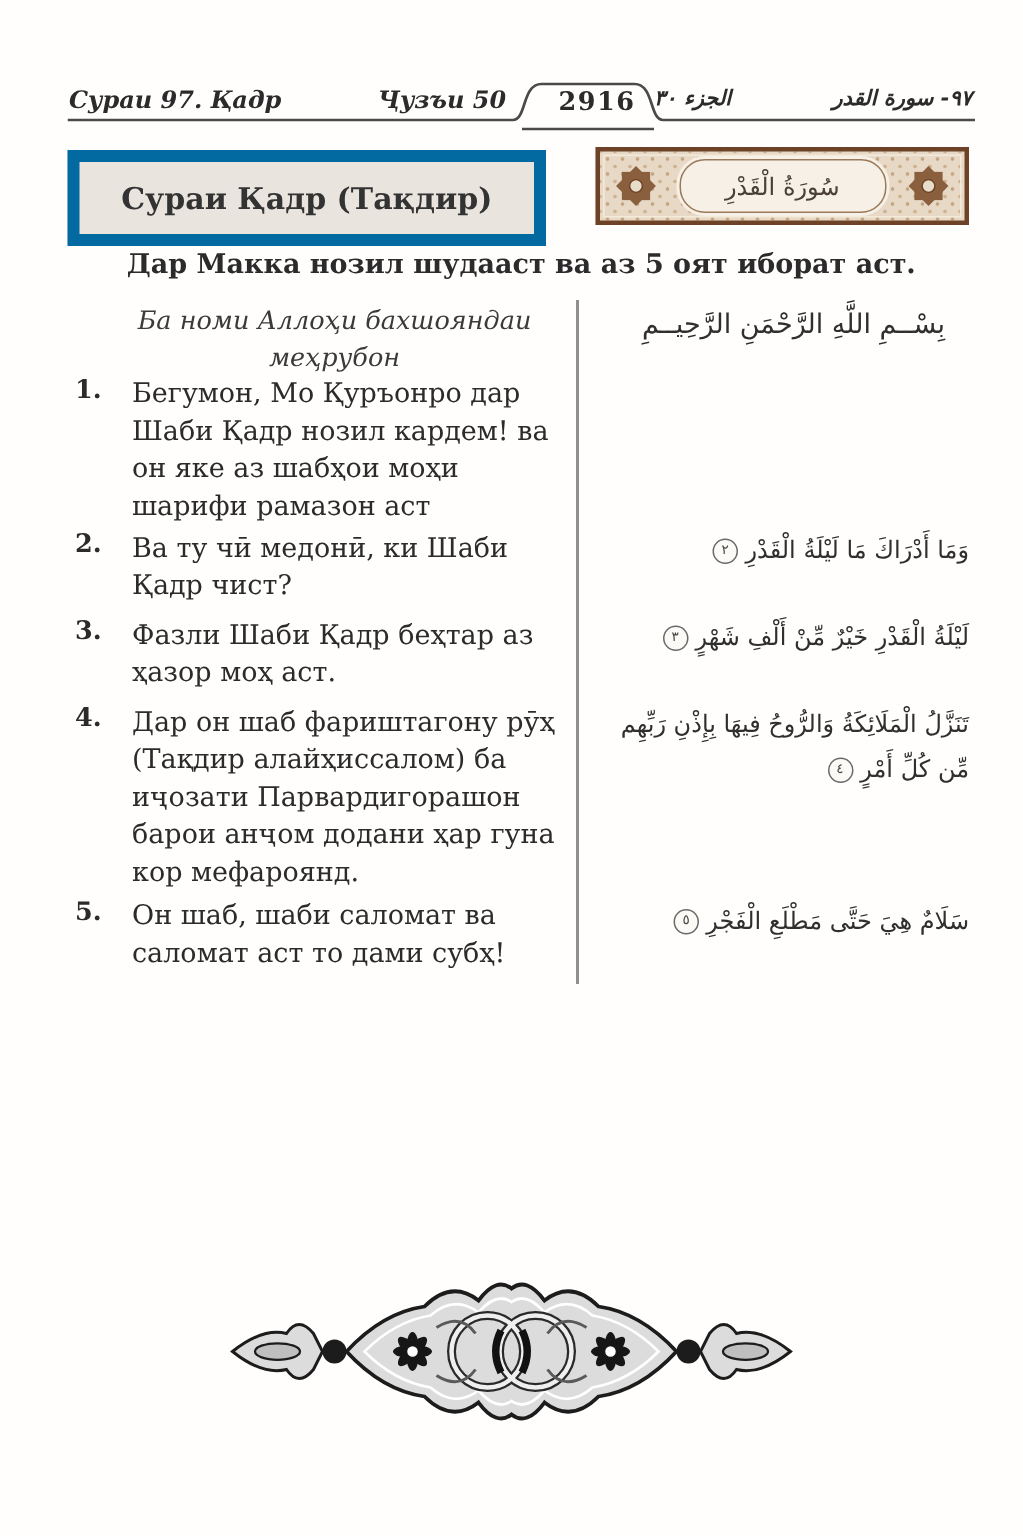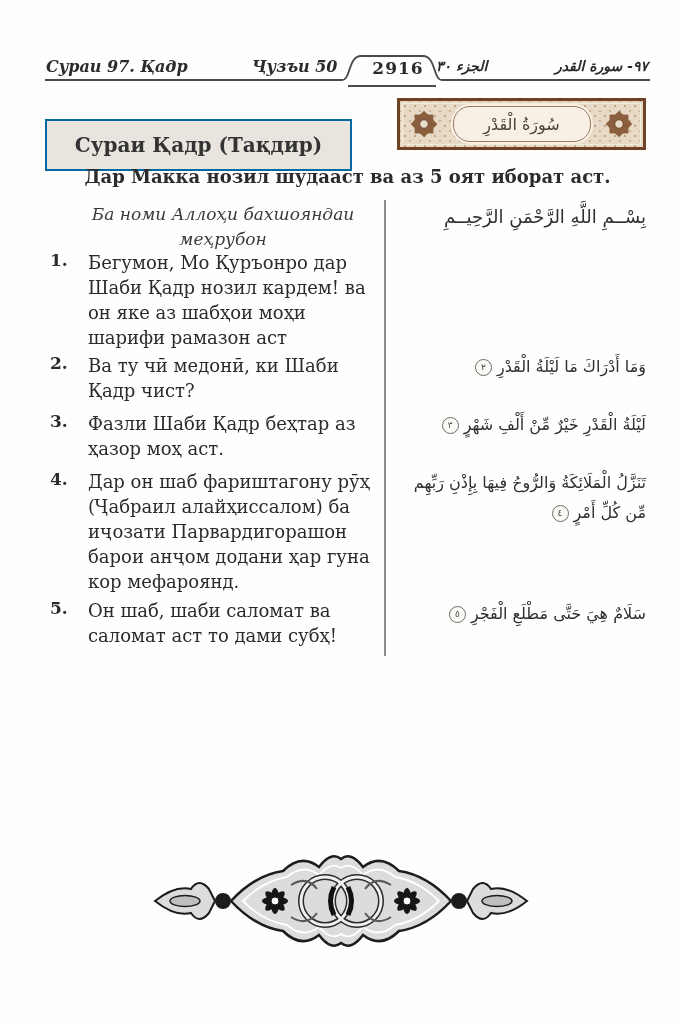--- a/index.html
+++ b/index.html
@@ -15,23 +15,23 @@
   .hdr-juz-ar{left:436px; font-family:"DejaVu Sans",sans-serif; font-size:14px; top:58px;}
   .hdr-right{right:34px; font-family:"DejaVu Sans",sans-serif; font-size:14px; top:58px;}
   .hdr-rule-svg{position:absolute; left:45px; top:50px;}
   .page-number{
     position:absolute; left:360px; top:58px; width:76px; text-align:center;
     font-size:17px; font-weight:bold; letter-spacing:1px;
   }
   
   .title-box{
     position:absolute; left:45px; top:100px; width:303px; height:48px;
-    background:#e9e4de; border:2px solid #0369a1;
+    background:#e9e4de; border:8px solid #0369a1;
     display:flex; align-items:center; justify-content:center;
-    font-size:20px; font-weight:bold; color:#333;margin-top:19px;
+    font-size:20px; font-weight:bold; color:#333;
   }
   .surah-banner{
     position:absolute; left:397px; top:98px; width:249px; height:52px;
     border:3px solid #6d4226; box-sizing:border-box;
     background-color:#e7d9c6;
     background-image:
       radial-gradient(#c4a582 1.2px, transparent 1.4px),
       radial-gradient(#cdb190 1.2px, transparent 1.4px);
     background-size:10px 10px; background-position:0 0,5px 5px;
   }
@@ -55,21 +55,21 @@
     font-size:18px; font-weight:bold;
   }
   .col-divider{
     position:absolute; left:384px; top:200px; width:2px; height:456px; background:#8f8f8f;
   }
   .basmala-tajik{
     position:absolute; left:78px; top:202px; width:290px; text-align:center;
     font-style:italic; font-size:17px; line-height:25px; color:#3a3a3a;
   }
   .basmala-arabic{
-    position:absolute; left:398px; top:206px; width:248px; 
+    position:absolute; left:382px; top:206px; width:248px; 
     direction:rtl; font-family:"DejaVu Sans",sans-serif; font-size:18px; color:#2f2f2f;
   }
   
   .verse-row{position:absolute; left:50px; width:330px;}
   .v-num{position:absolute; left:0; top:0; width:30px; font-weight:bold; font-size:17px;}
   .v-text{margin-left:38px; width:292px; font-size:18px; line-height:25px;}
   .arabic-row{
     position:absolute; left:398px; width:248px; text-align:right; direction:rtl;
     font-family:"DejaVu Sans",sans-serif; font-size:16px; line-height:30px; color:#2f2f2f;
   }
@@ -134,21 +134,21 @@
   <div class="verse-row" style="top:353px">
     <div class="v-num">2.</div>
     <div class="v-text">Ва ту чӣ медонӣ, ки Шаби Қадр чист?</div>
   </div>
   <div class="verse-row" style="top:411px">
     <div class="v-num">3.</div>
     <div class="v-text">Фазли Шаби Қадр беҳтар аз ҳазор моҳ аст.</div>
   </div>
   <div class="verse-row" style="top:469px">
     <div class="v-num">4.</div>
-    <div class="v-text">Дар он шаб фариштагону рӯҳ (Ҷабраил алайҳиссалом) ба иҷозати Парвардигорашон барои анҷом додани ҳар гуна кор мефароянд.</div>
+    <div class="v-text">Дар он шаб фариштагону рӯҳ (Тақдир алайҳиссалом) ба иҷозати Парвардигорашон барои анҷом додани ҳар гуна кор мефароянд.</div>
   </div>
   <div class="verse-row" style="top:598px">
     <div class="v-num">5.</div>
     <div class="v-text">Он шаб, шаби саломат ва саломат аст то дами субҳ!</div>
   </div>
 
   <div class="arabic-row" style="top:352px">
     <span>وَمَا أَدْرَاكَ مَا لَيْلَةُ الْقَدْرِ</span><span class="ayah-marker">٢</span>
   </div>
   <div class="arabic-row" style="top:410px">

